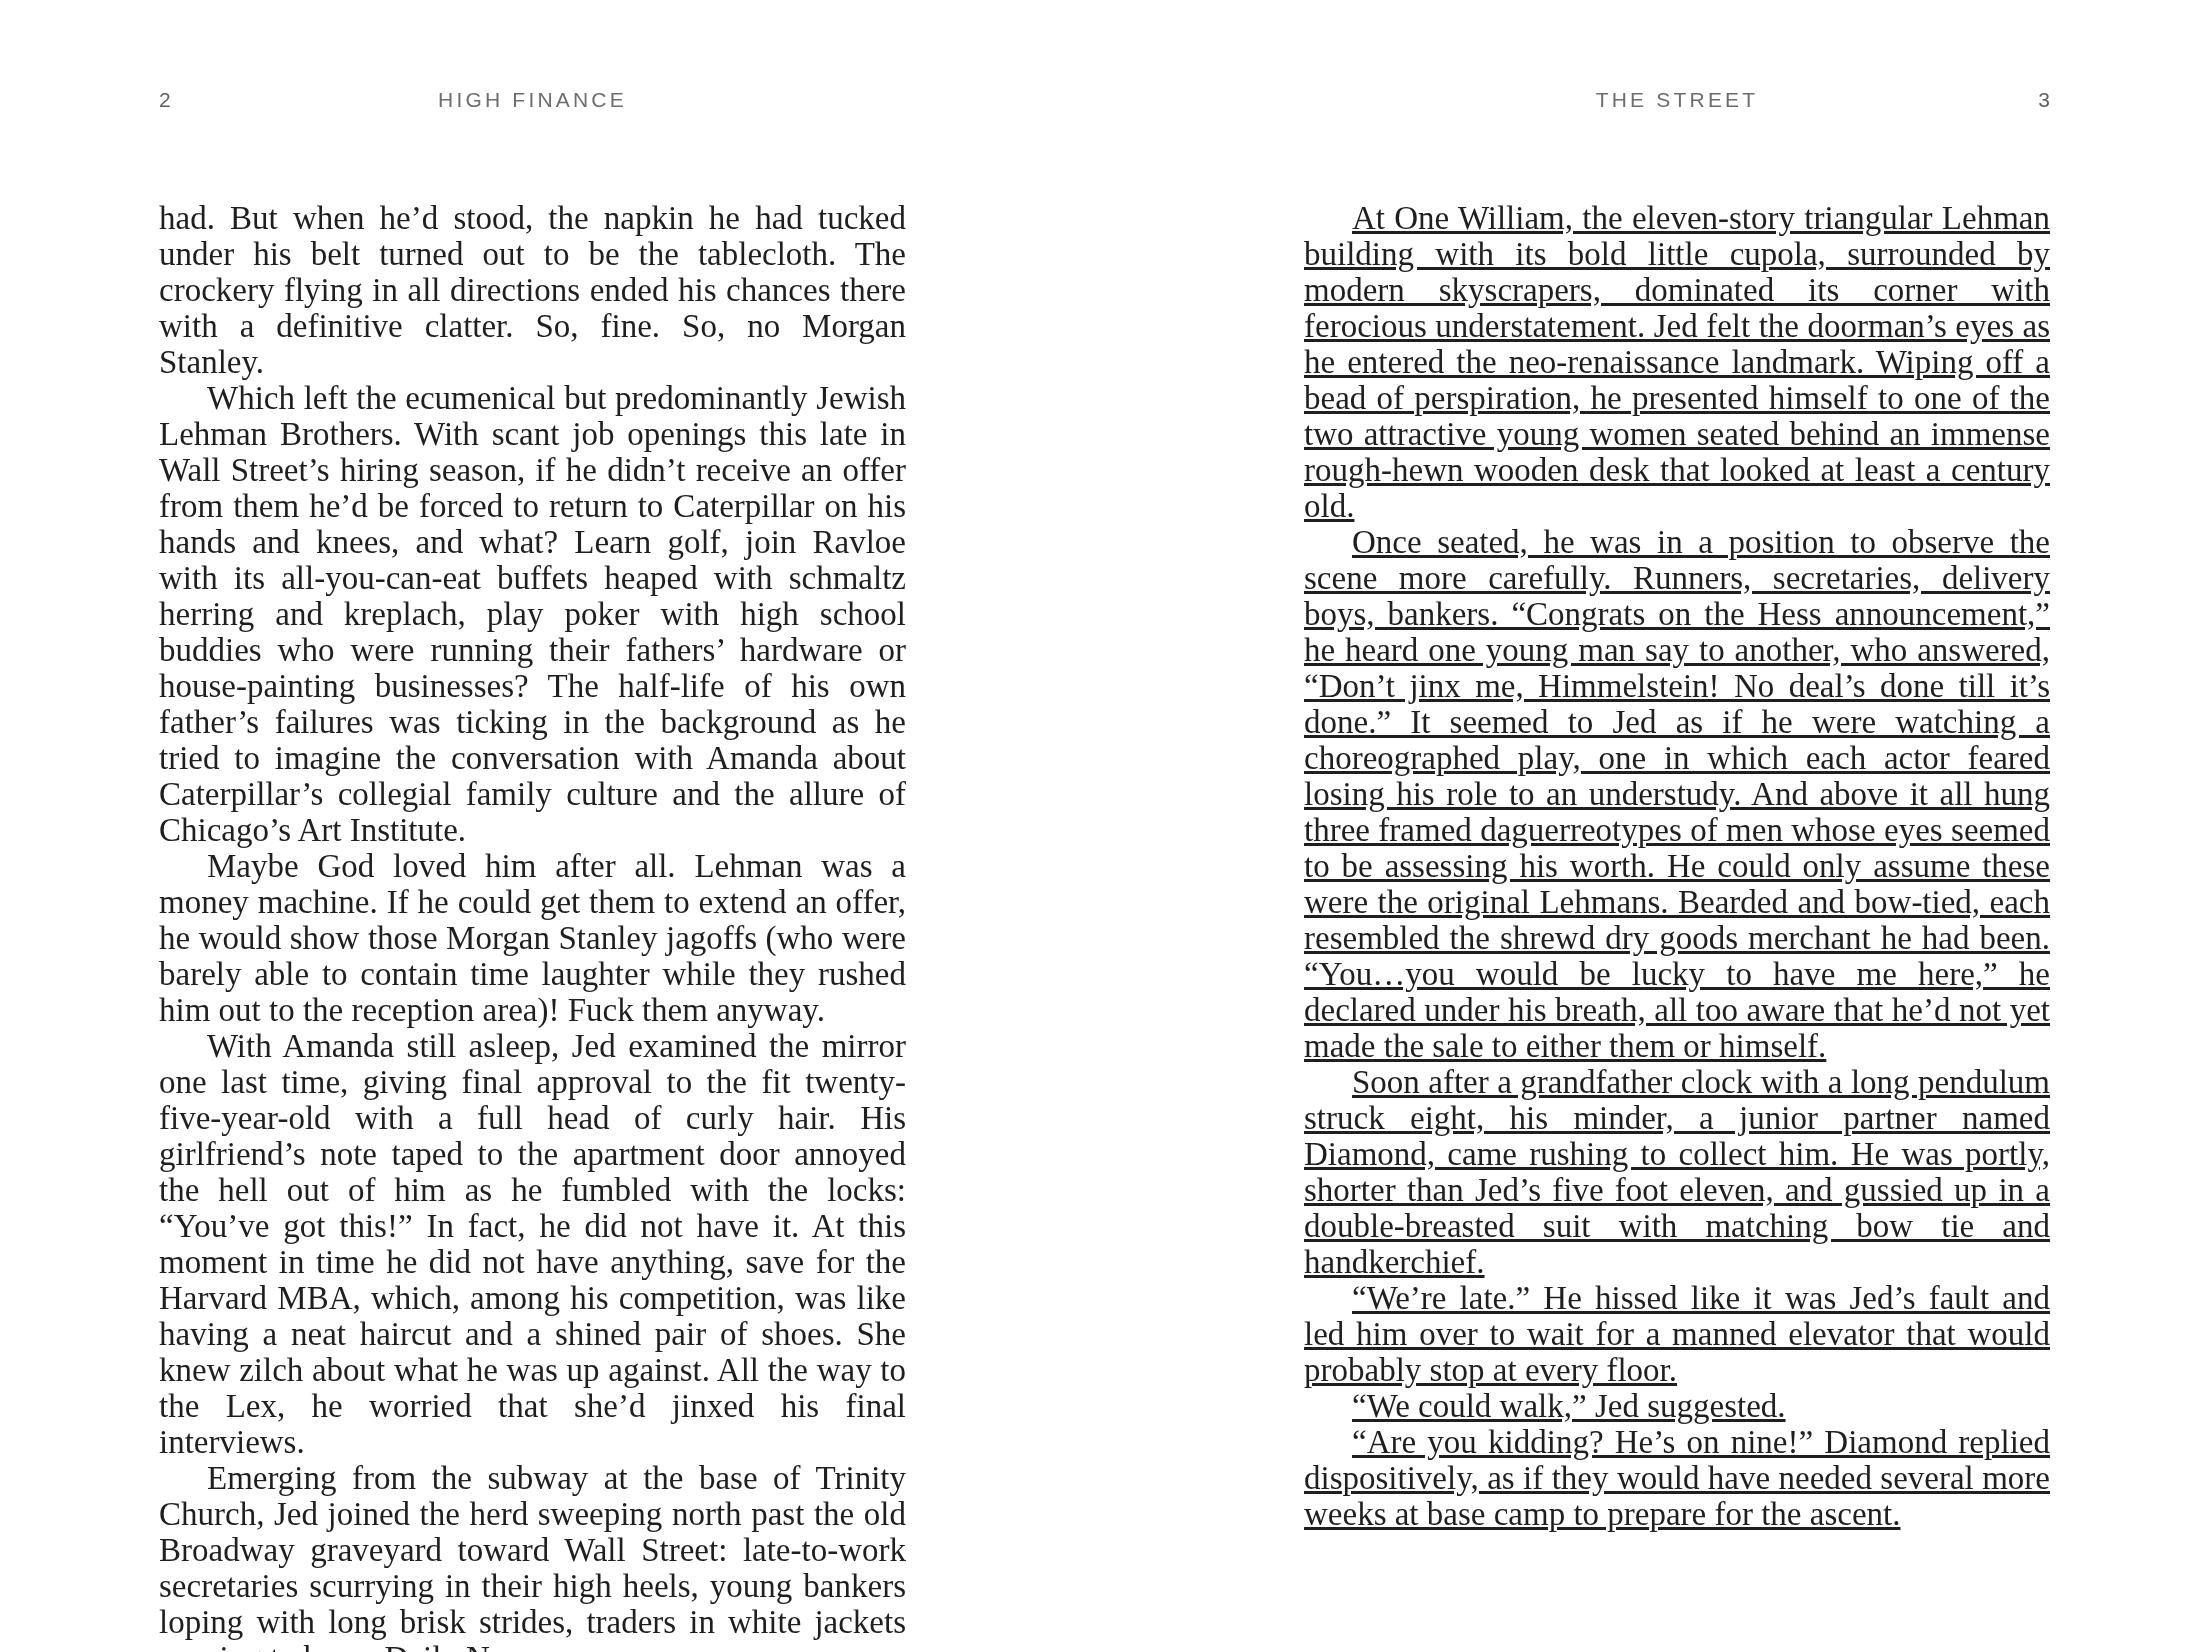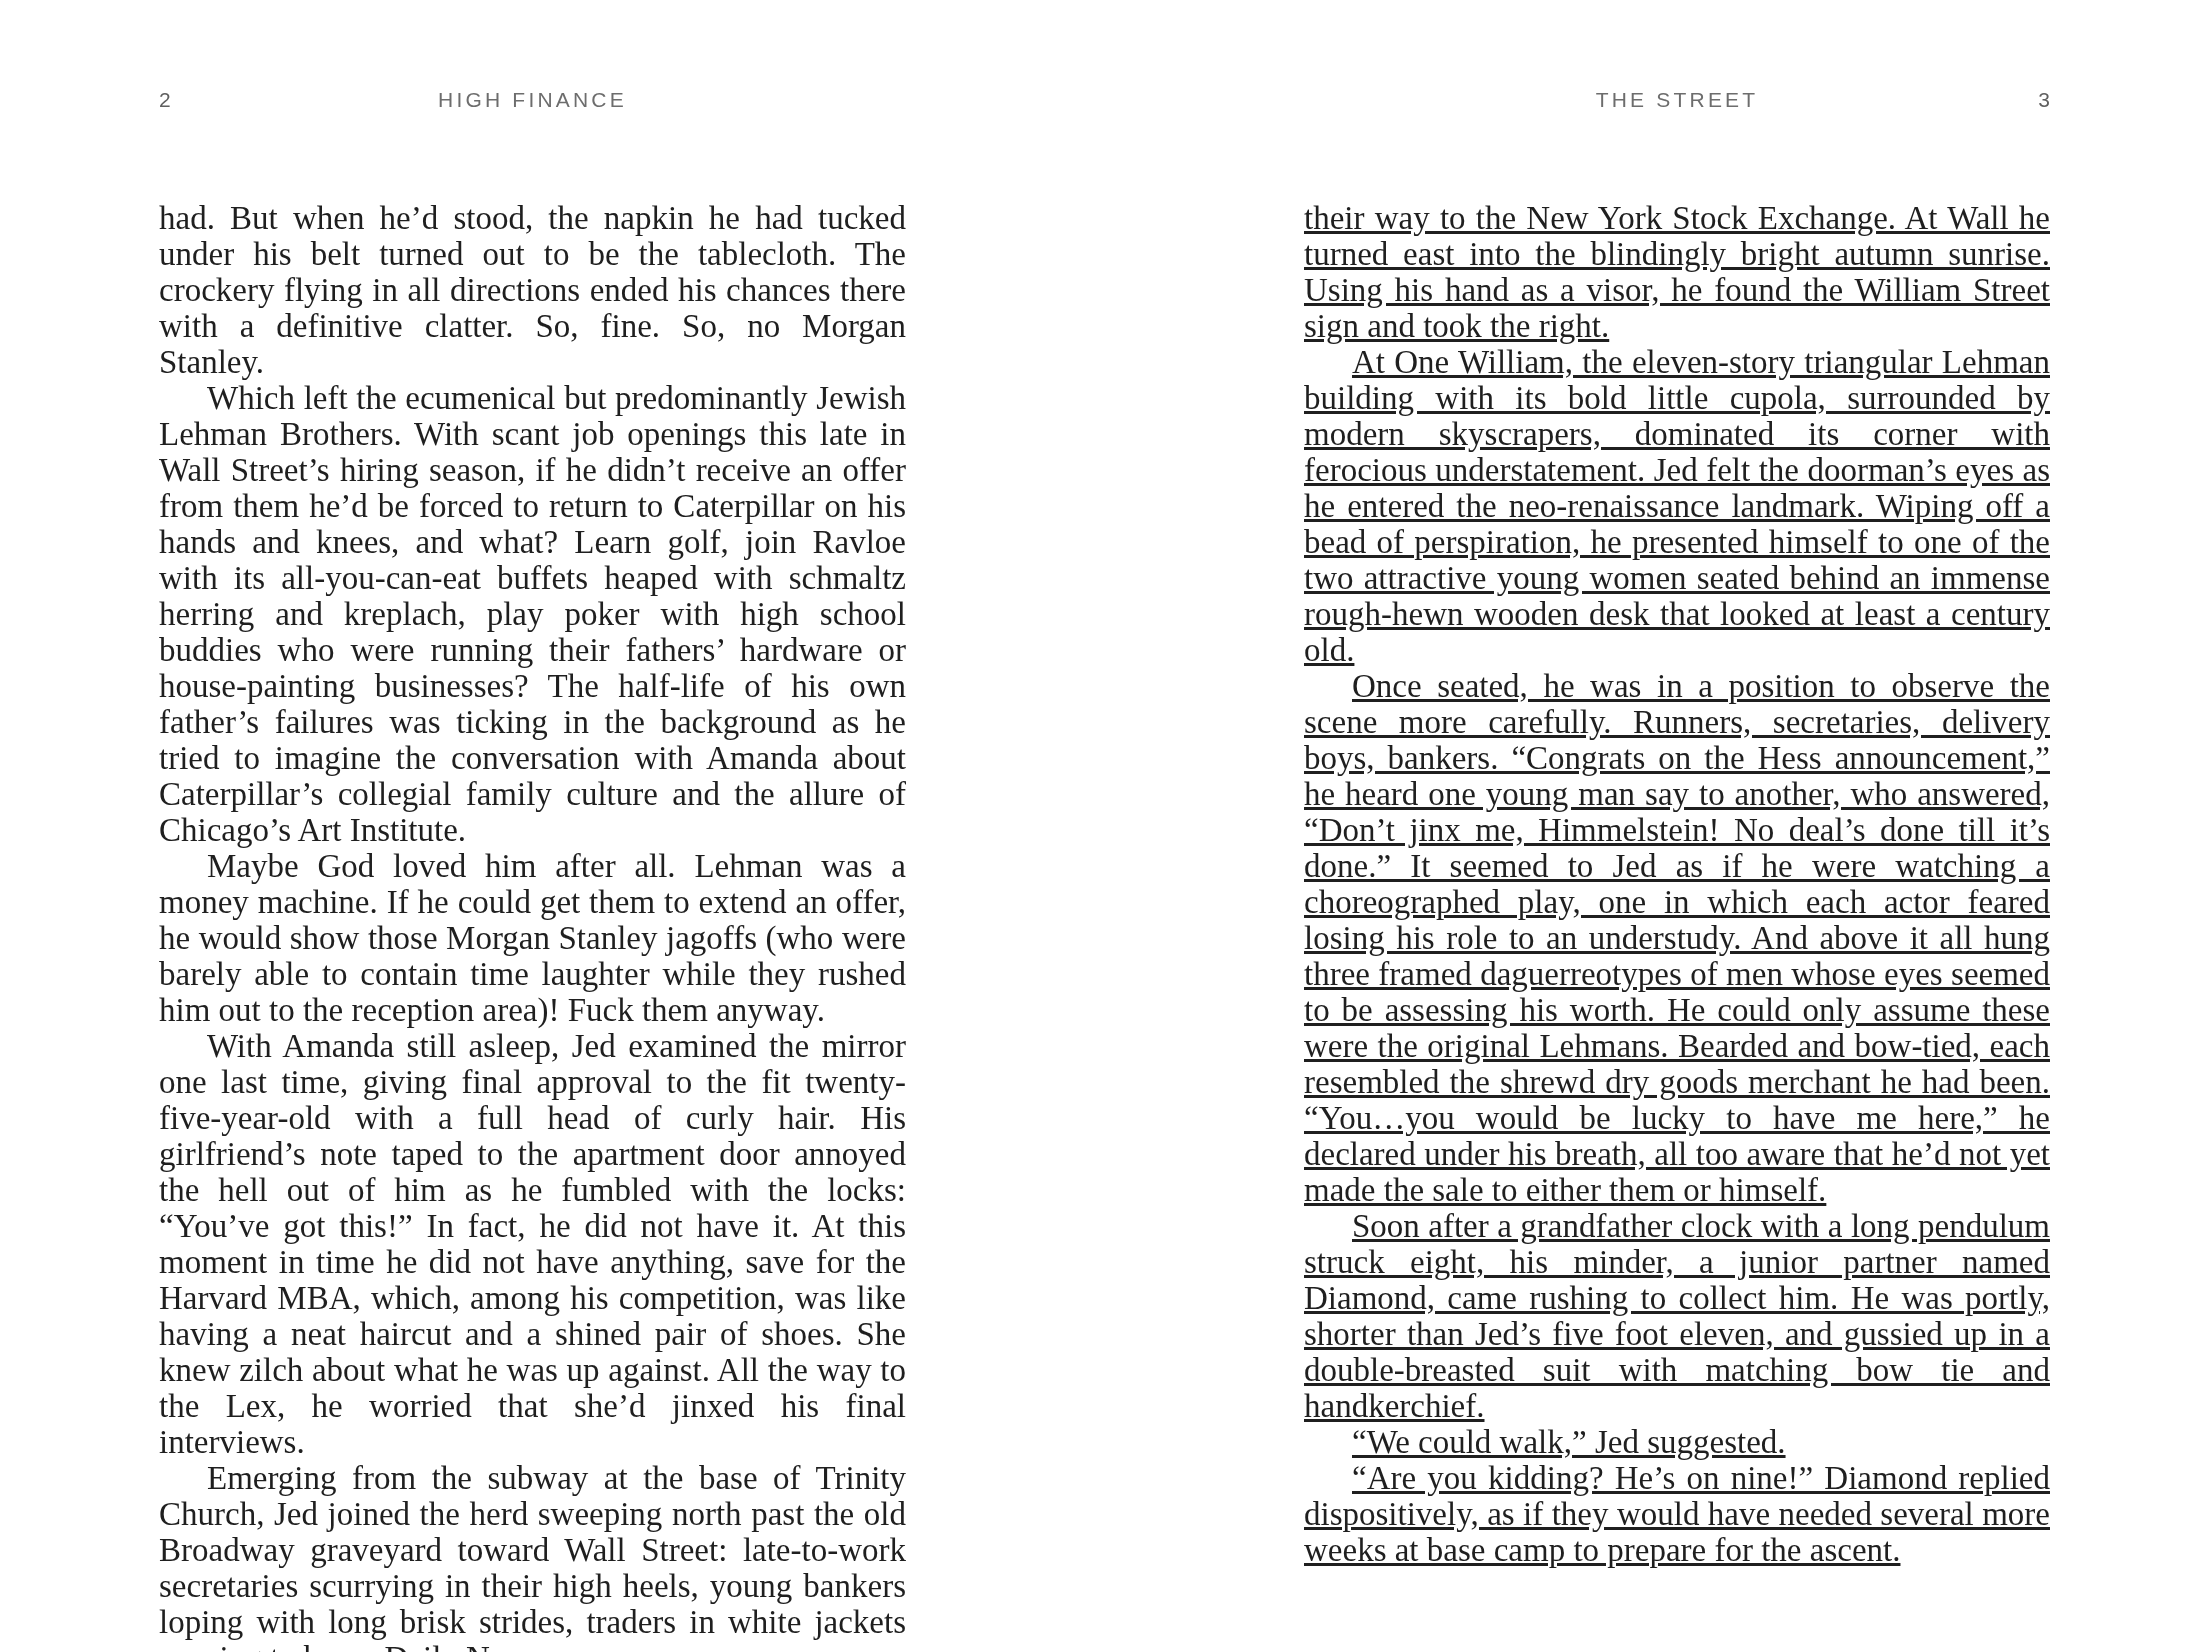--- a/index.html
+++ b/index.html
@@ -93,23 +93,23 @@
         <p class="para indent"><span>Emerging from the subway at the base of Trinity Church, Jed joined the herd sweeping north past the old Broadway graveyard toward Wall Street: late-to-work secretaries scurrying in their high heels, young bankers loping with long brisk strides, traders in white jackets pausing to buy a </span><span class="italic">Daily News</span><span> on</span></p>
       </div>
   </section>
 
   <section class="page right">
     <header class="page-header">
       <span class="running-head">THE STREET</span>
       <span class="page-number outer-right">3</span>
     </header>
     <div class="page-body">
-        <p class="para"><span>their way to the New York Stock Exchange. At Wall he turned east into the blindingly bright autumn sunrise. Using his hand as a visor, he found the William Street sign and took the right.</span></p>
         <p class="para indent"><span>At One William, the eleven-story triangular Lehman building with its bold little cupola, surrounded by modern skyscrapers, dominated its corner with ferocious understatement. Jed felt the doorman’s eyes as he entered the neo-renaissance landmark. Wiping off a bead of perspiration, he presented himself to one of the two attractive young women seated behind an immense rough-hewn wooden desk that looked at least a century old.</span></p>
         <p class="para indent"><span>Once seated, he was in a position to observe the scene more carefully. Runners, secretaries, delivery boys, bankers. “Congrats on the Hess announcement,” he heard one young man say to another, who answered, “Don’t jinx me, Himmelstein! No deal’s done till it’s done.” It seemed to Jed as if he were watching a choreographed play, one in which each actor feared losing his role to an understudy. And above it all hung three framed daguerreotypes of men whose eyes seemed to be assessing his worth. He could only assume these were the original Lehmans. Bearded and bow-tied, each resembled the shrewd dry goods merchant he had been. “You…you would be lucky to have me here,” he declared under his breath, all too aware that he’d not yet made the sale to either them or himself.</span></p>
         <p class="para indent"><span>Soon after a grandfather clock with a long pendulum struck eight, his minder, a junior partner named Diamond, came rushing to collect him. He was portly, shorter than Jed’s five foot eleven, and gussied up in a double-breasted suit with matching bow tie and handkerchief.</span></p>
+        <p class="para indent"><span>“We’re late.” He hissed like it was Jed’s fault and led him over to wait for a manned elevator that would probably stop at every floor.</span></p>
         <p class="para indent"><span>“We could walk,” Jed suggested.</span></p>
         <p class="para indent"><span>“Are you kidding? He’s on nine!” Diamond replied dispositively, as if they would have needed several more weeks at base camp to prepare for the ascent.</span></p>
       </div>
   </section>
 
 </div>
 
 
 </body></html>

